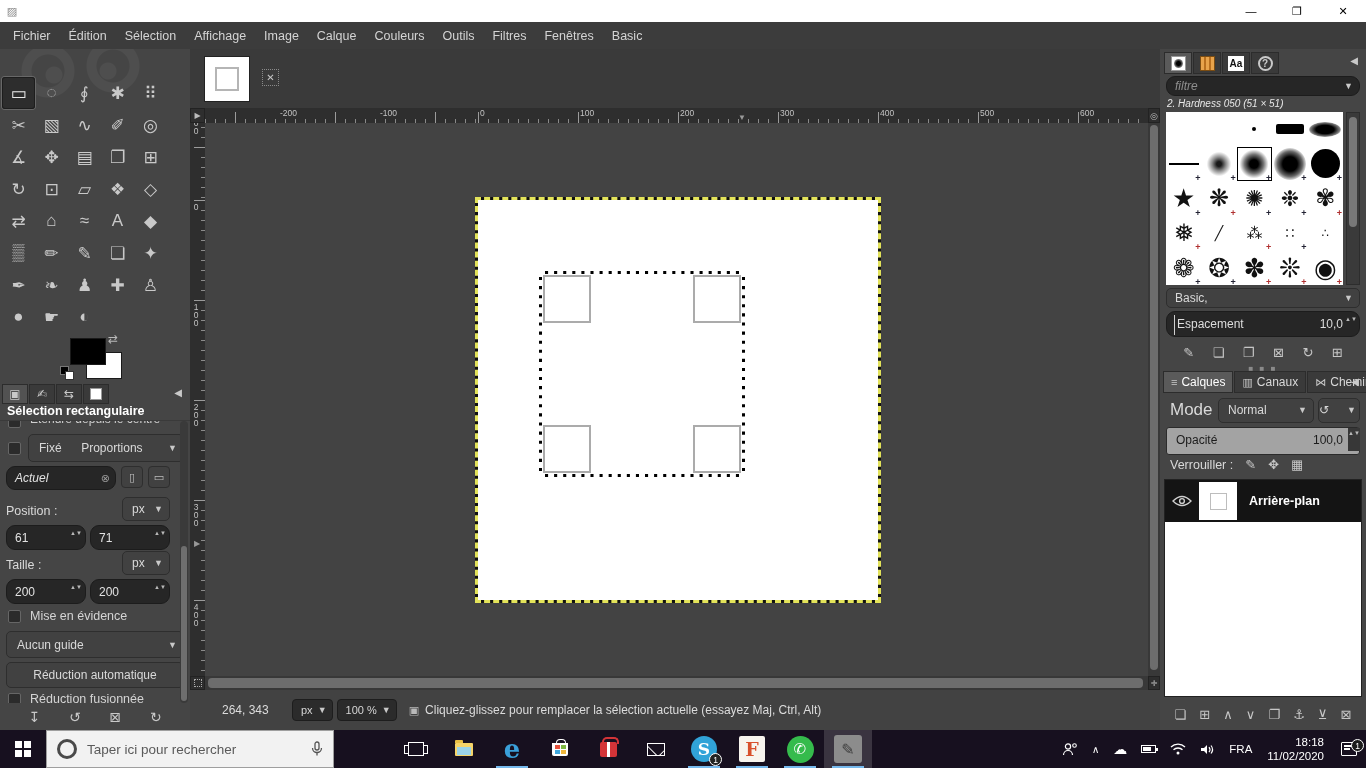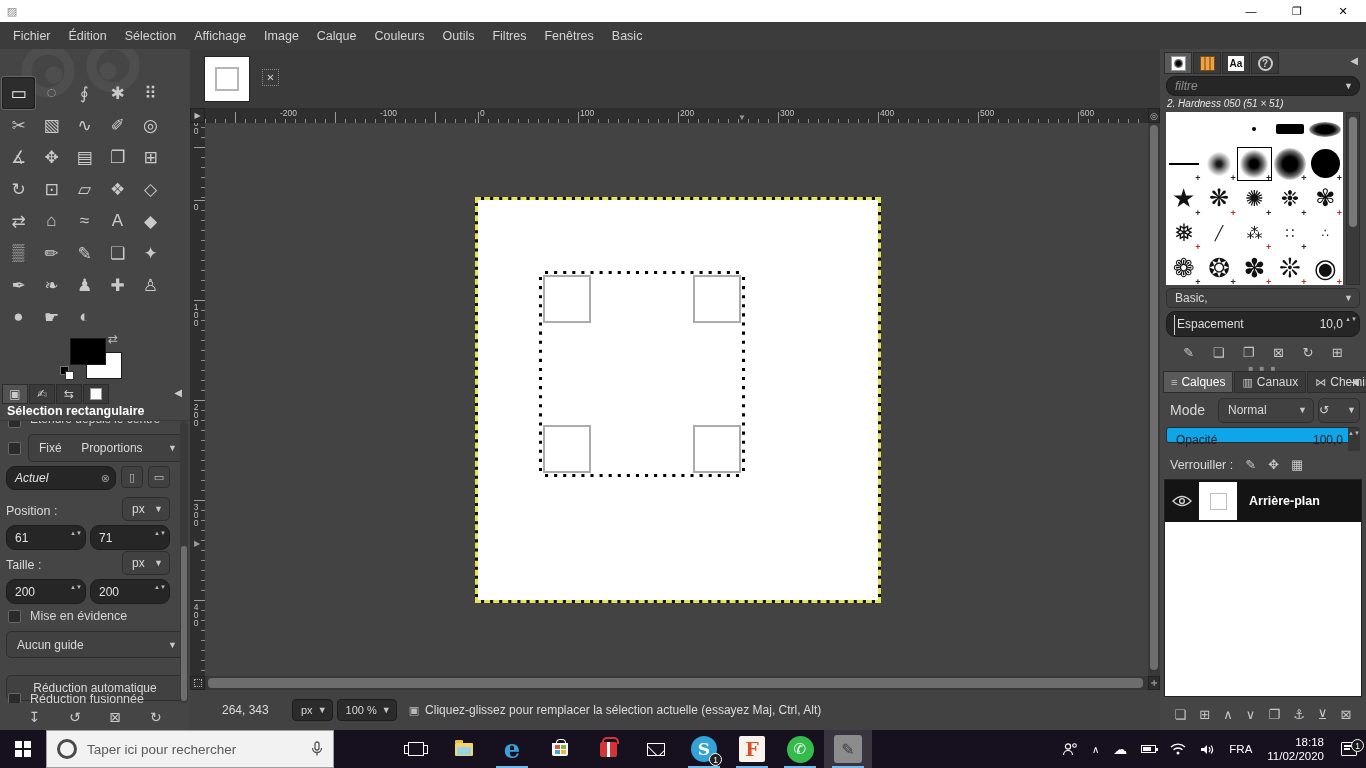--- a/index.html
+++ b/index.html
@@ -79,21 +79,21 @@
   .unit-dd { position:absolute; right:14px; top:0; width:48px; height:24px; padding-left:9px; }
   #row-pos-lbl { top:78px; } #row-pos-lbl .unit-dd, #row-size-lbl .unit-dd { top:-2px; }
   #row-pos { top:104px; } #row-size { top:158px; }
   .spin-row { position:absolute; left:6px; width:178px; height:25px; display:flex; }
   .spin { width:80px; height:25px; margin-right:4px; position:relative; padding-left:8px; }
   .spin .arrows { position:absolute; right:3px; top:2px; display:flex; flex-direction:column; color:#b9b9b9; font-size:6px; line-height:10px; }
   #row-size-lbl { top:132px; }
   #row-high { position:absolute; left:8px; top:188px; display:flex; align-items:center; color:#d4d4d4; font-size:12.5px; }
   #row-high .cb { margin-right:9px; }
   #guide-dd { position:absolute; left:6px; top:210px; width:178px; height:27px; padding-left:10px; }
-  #shrink-btn { position:absolute; left:6px; top:254px; width:178px; height:26px; justify-content:center;text-align:right; }
+  #shrink-btn { position:absolute; left:6px; top:241px; width:178px; height:26px; justify-content:center;text-align:right; }
   #row-merged { position:absolute; left:8px; top:271px; display:flex; align-items:center; color:#d4d4d4; font-size:12.5px; }
   #row-merged .cb { margin-right:9px; }
   #options-scroll { position:absolute; right:2px; top:37px; width:8px; height:282px; background:#3a3a3a; border-radius:4px; }
   #options-scroll .thumb { position:absolute; left:1px; top:125px; width:6px; height:155px; background:#6e6e6e; border-radius:3px; }
   #options-actions { position:absolute; left:0; top:319px; width:190px; height:27px; display:flex;
     align-items:center; justify-content:space-around; padding:0 14px; }
   #options-actions .act { color:#c9c9c9; font-size:14px; }
 
   
   #canvas-region { position:absolute; left:190px; top:0; width:970px; height:681px; background:#3a3a3a; }
@@ -212,25 +212,25 @@
   #brush-actions .act { color:#c6c6c6; font-size:13px; }
   #dock-splitter { position:absolute; left:0; top:315px; width:206px; text-align:center; color:#8a8a8a; font-size:8px; letter-spacing:2px; }
 
   #layer-tabs { position:absolute; left:3px; top:322px; height:22px; display:flex; }
   .layer-tab { height:22px; padding:0 7px; margin-right:1px; background:#3a3a3a; border:1px solid #2c2c2c;
     display:flex; align-items:center; color:#d8d8d8; font-size:12px; }
   .layer-tab.active { background:#5a5a5a; color:#fff; }
   .layer-tab .tgl { margin-right:4px; font-size:11px; color:#c9c9c9; }
   #layer-tabs-collapse { position:absolute; right:7px; top:327px; color:#c9c9c9; font-size:10px; }
   #mode-row { position:absolute; left:6px; top:348px; width:194px; height:26px; display:flex; align-items:center; }
-  #mode-row .mlbl { color:#d9d9d9; font-size:14px; margin-left:4px; }
+  #mode-row .mlbl { color:#d9d9d9; font-size:17px; margin-left:4px; }
   #mode-btn { margin-left:auto; width:96px; height:25px; padding-left:9px; }
   #mode-reset { width:42px; height:25px; margin-left:4px; justify-content:center; font-size:12px; }
   #mode-reset .chev { padding:0 3px 0 4px; }
-  #opacity { position:absolute; left:6px; top:378px; width:194px; height:16px; background:#0ea5e9;
+  #opacity { position:absolute; left:6px; top:378px; width:194px; height:28px; background:#a3a3a3;
     border:1px solid #2b2b2b; border-radius:3px; }
   #opacity .slbl { position:absolute; left:9px; top:5px; font-size:12px; color:#1c1c1c; }
   #opacity .sval { position:absolute; right:16px; top:5px; font-size:12px; color:#1c1c1c; }
   #opacity .arrows { position:absolute; right:-1px; top:0; width:12px; height:23px; background:#373737;
     display:flex; flex-direction:column; align-items:center; color:#b9b9b9; font-size:6px; line-height:11px; }
   #lock-row { position:absolute; left:10px; top:408px; display:flex; align-items:center; color:#d9d9d9; font-size:12.5px; }
   #lock-row .lk { margin-left:12px; color:#c6c6c6; font-size:13px; }
   #layer-list { position:absolute; left:4px; top:430px; width:198px; height:218px; background:#ffffff; border:1px solid #222; }
   .layer-row { height:42px; background:#141414; display:flex; align-items:center; }
   .eye-wrap { width:34px; display:flex; justify-content:center; }

